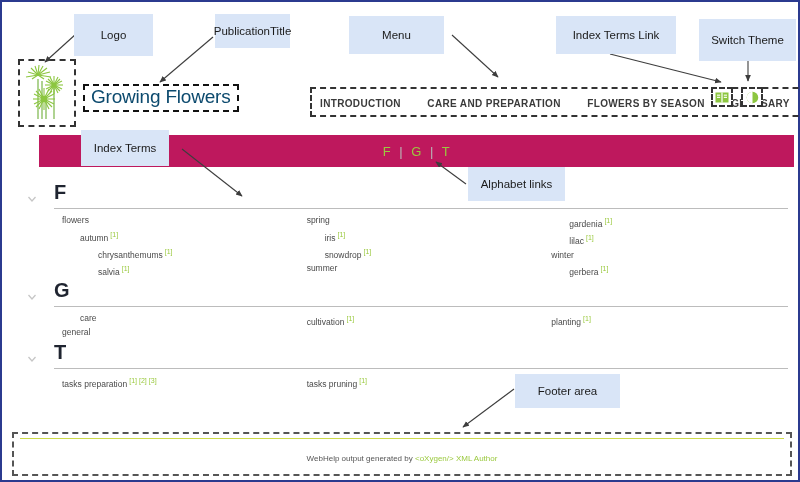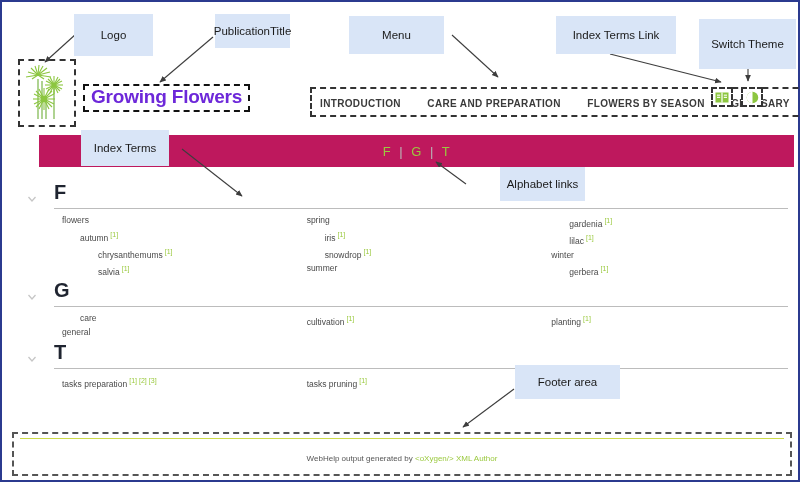--- a/index.html
+++ b/index.html
@@ -37,23 +37,23 @@
     background: #fff;
   }
   .logo-box svg { display:block; }
 
   .pub-title {
     position: absolute;
     left: 79px; top: 80px;
     border: 2px dashed #111;
     padding: 1px 6px 3px 6px;
     font-size: 19px;
-    font-weight: bold;
+    font-weight: normal;
     letter-spacing: -0.2px;
-    color: #6d28d9;
+    color: #0c4a6e;
     white-space: nowrap;
     line-height: 1.05;
   }
 
   .menu-box {
     position: absolute;
     left: 306px; top: 83px;
     border: 2px dashed #333;
     padding: 4px 8px 4px 8px;
     box-sizing: border-box;
@@ -367,28 +367,28 @@
         <div class="callout" style="left: 211px; top: 10px; width: 75px; height: 34px;">
           <span style="display:block">Publication</span>
           <span style="display:block">Title</span>
         </div>
         <div class="callout" style="left: 345px; top: 12px; width: 95px; height: 38px;">
           <span style="display:block">Menu</span>
         </div>
         <div class="callout" style="left: 552px; top: 12px; width: 120px; height: 38px;">
           <span style="display:block">Index Terms Link</span>
         </div>
-        <div class="callout" style="left: 695px; top: 15px; width: 97px; height: 50px;">
+        <div class="callout" style="left: 695px; top: 15px; width: 97px; height: 42px;">
           <span style="display:block">Switch Theme</span>
         </div>
         <div class="callout" style="left: 77px; top: 126px; width: 88px; height: 36px;">
           <span style="display:block">Index Terms</span>
         </div>
-        <div class="callout" style="left: 464px; top: 163px; width: 85px; height: 34px; margin-left: 32px;">
+        <div class="callout" style="left: 464px; top: 163px; width: 97px; height: 34px;">
           <span style="display:block">Alphabet links</span>
         </div>
-        <div class="callout" style="left: 511px; top: 361px; width: 105px; height: 34px;">
+        <div class="callout" style="left: 511px; top: 370px; width: 105px; height: 34px;">
           <span style="display:block">Footer area</span>
         </div>
       </div>
 
   </div>
 </div>
 
 </body></html>

